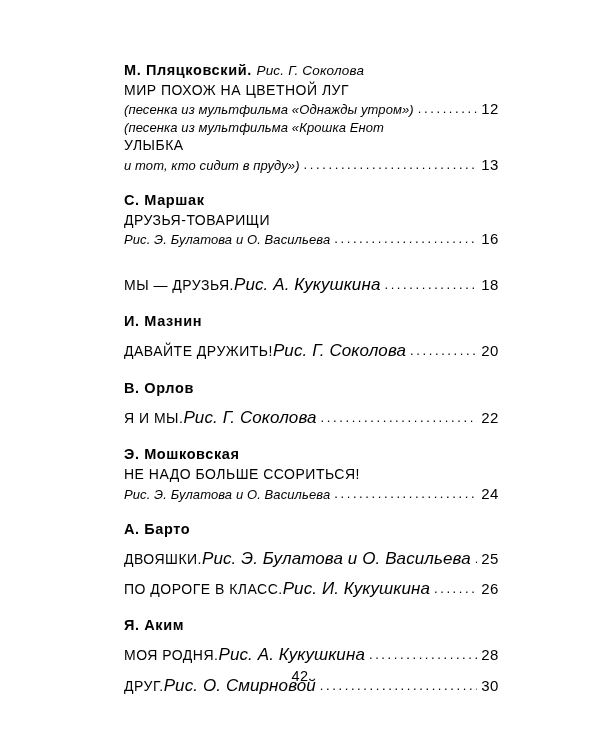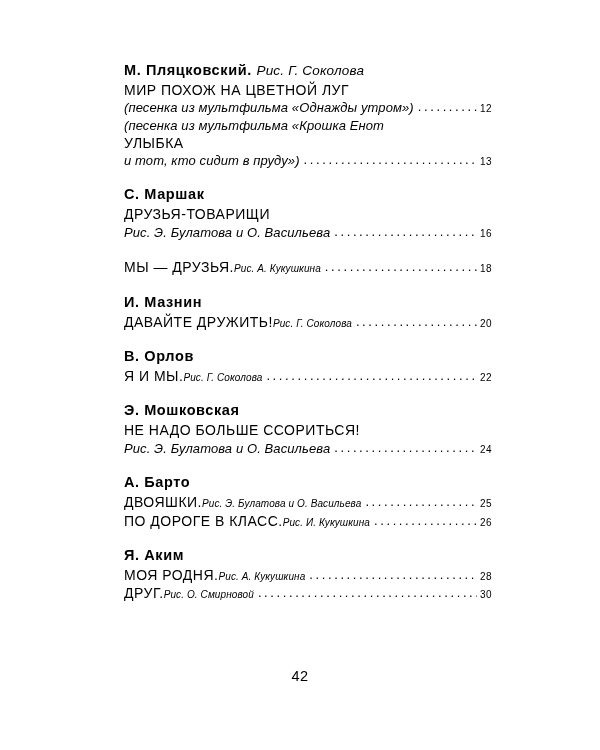--- a/index.html
+++ b/index.html
@@ -55,39 +55,40 @@
   .line .t.italic {
     font-style: italic;
     font-size: 13px;
     letter-spacing: 0.1px;
   }
   .line .t.caps {
     letter-spacing: 0.5px;
   }
   .line .illus {
     font-style: italic;
-    font-size: 10px;
+    font-size: 17px;
     letter-spacing: 0.1px;
     flex: 0 0 auto;
+    margin-top: 8px;
   }
   .dots {
     flex: 1 1 auto;
     overflow: hidden;
     white-space: nowrap;
     margin: 0 3px 0 4px;
     font-size: 13px;
     letter-spacing: 2.6px;
     color: #000;
     position: relative;
     top: -1px;
   }
   .pg {
     flex: 0 0 auto;
-    font-size: 10px;
-    text-align: left;
+    font-size: 15px;
+    text-align: center;
     min-width: 20px;
   }
   .nodots {
     flex: 1 1 auto;
   }
   .pagenum {
     position: absolute;
     left: 0;
     right: 0;
     top: 668px;

